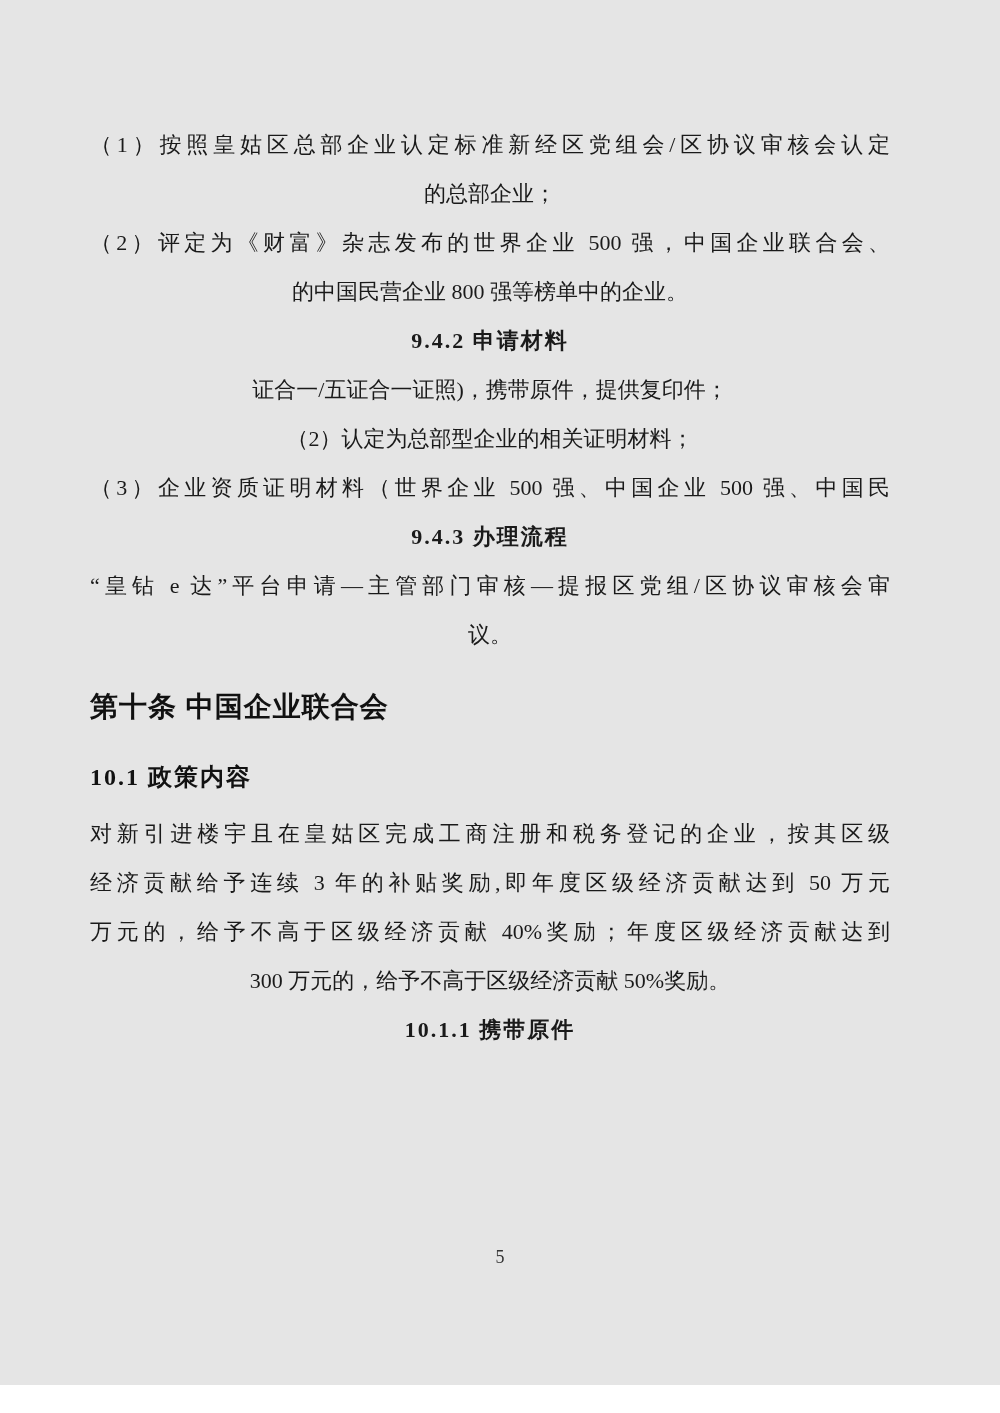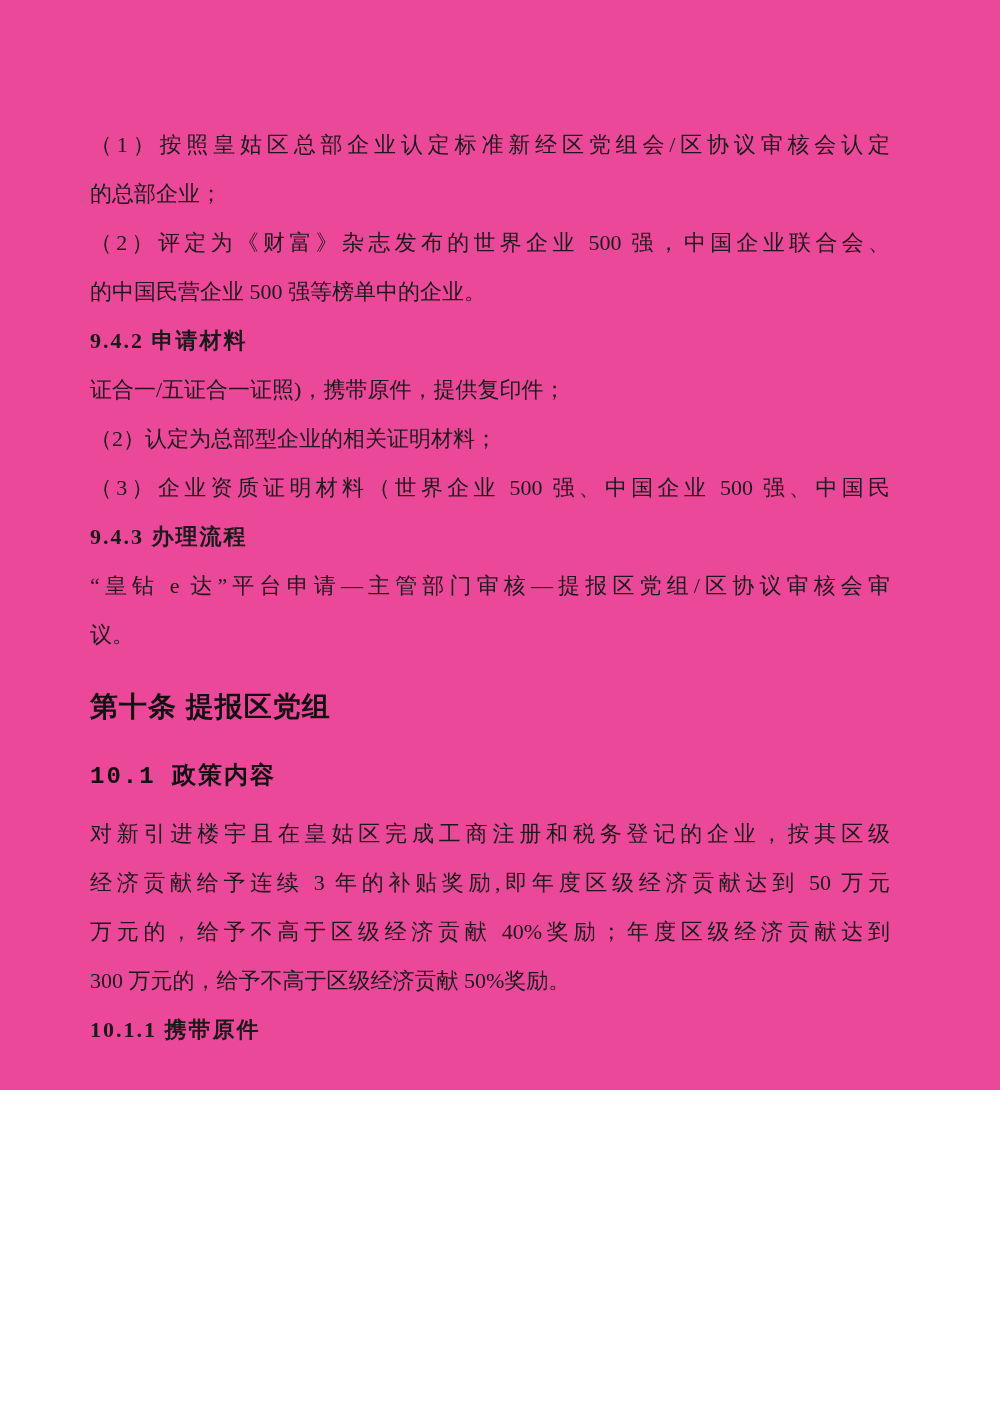--- a/index.html
+++ b/index.html
@@ -3,40 +3,40 @@
 <meta charset="utf-8">
 <style>
   html, body {
     margin: 0;
     padding: 0;
     background: #ffffff;
   }
   .page {
     position: relative;
     width: 1000px;
-    height: 1090px;
-    background: #ec4899;
+    height: 1385px;
+    background: #e5e5e5;
     overflow: hidden;
     font-family: "Liberation Serif", "DejaVu Serif", serif;
     color: #1a1a1a;
   }
   .content {
     position: absolute;
     left: 90px;
     top: 120px;
     width: 800px;
   }
   .ln {
     margin: 0;
     padding: 0;
     font-size: 22px;
     line-height: 49px;
     height: 49px;
     white-space: nowrap;
-    text-align: left;
+    text-align: center;
   }
   
   .jl {
     white-space: normal;
     text-align: justify;
     text-align-last: justify;
   }
   
   .sp {
     letter-spacing: 2px;
@@ -48,21 +48,21 @@
     font-family: "Liberation Sans", "DejaVu Sans", sans-serif;
     font-weight: 700;
     font-size: 28px;
     line-height: 40px;
     letter-spacing: 1px;
     color: #111111;
   }
   .section-heading {
     margin: 30px 0 0 0;
     padding: 0;
-    font-family: Liberation Mono, monospace;
+    font-family: Liberation Serif, serif;
     font-weight: 700;
     font-size: 24px;
     line-height: 40px;
     letter-spacing: 2px;
     color: #111111;
   }
   .body-block-bottom {
     margin-top: 12px;
   }
   .page-footer {
@@ -79,31 +79,31 @@
 </head>
 <body>
 
 <div class="page">
   <div class="content">
 
     <div class="body-block-top">
       <p class="ln jl">（1）按照皇姑区总部企业认定标准新经区党组会/区协议审核会认定</p>
       <p class="ln">的总部企业；</p>
       <p class="ln jl">（2）评定为《财富》杂志发布的世界企业 500 强，中国企业联合会、</p>
-      <p class="ln">的中国民营企业 500 强等榜单中的企业。</p>
+      <p class="ln">的中国民营企业 800 强等榜单中的企业。</p>
       <p class="ln sp">9.4.2 申请材料</p>
       <p class="ln">证合一/五证合一证照)，携带原件，提供复印件；</p>
       <p class="ln">（2）认定为总部型企业的相关证明材料；</p>
       <p class="ln jl">（3）企业资质证明材料（世界企业 500 强、中国企业 500 强、中国民</p>
       <p class="ln sp">9.4.3 办理流程</p>
       <p class="ln jl">“皇钻 e 达”平台申请—主管部门审核—提报区党组/区协议审核会审</p>
       <p class="ln">议。</p>
     </div>
 
-    <h1 class="article-heading">第十条 提报区党组</h1>
+    <h1 class="article-heading">第十条 中国企业联合会</h1>
 
     <h2 class="section-heading">10.1 政策内容</h2>
 
     <div class="body-block-bottom">
       <p class="ln jl">对新引进楼宇且在皇姑区完成工商注册和税务登记的企业，按其区级</p>
       <p class="ln jl">经济贡献给予连续 3 年的补贴奖励,即年度区级经济贡献达到 50 万元</p>
       <p class="ln jl">万元的，给予不高于区级经济贡献 40%奖励；年度区级经济贡献达到</p>
       <p class="ln">300 万元的，给予不高于区级经济贡献 50%奖励。</p>
       <p class="ln sp">10.1.1 携带原件</p>
     </div>

